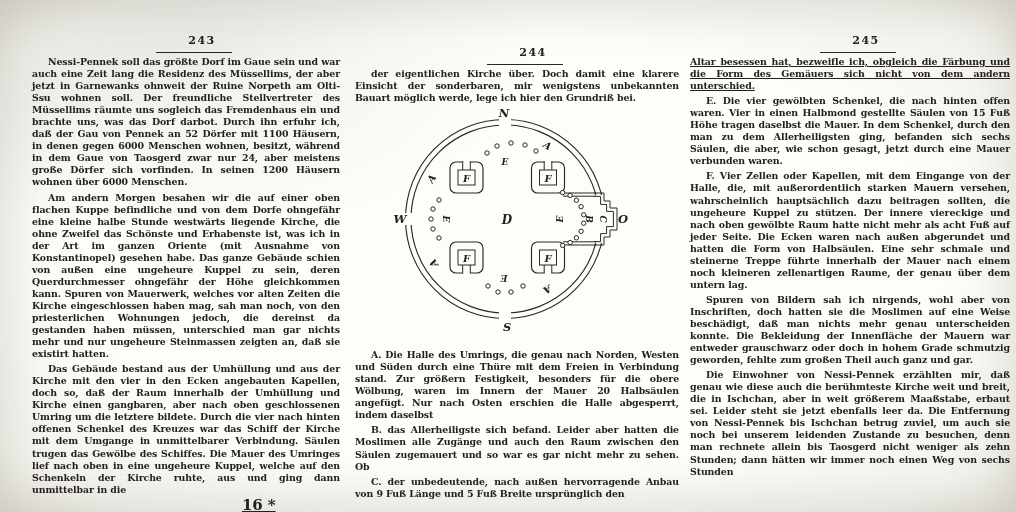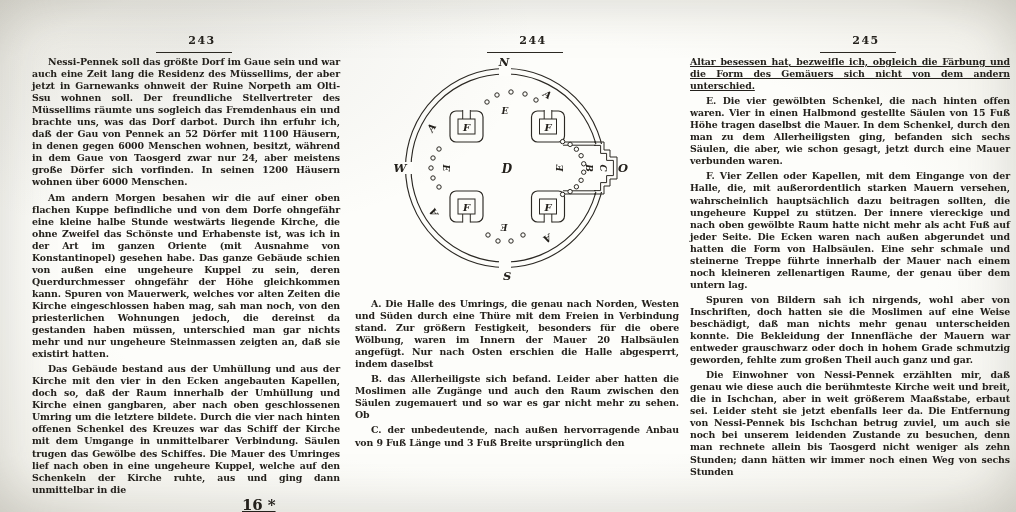--- a/index.html
+++ b/index.html
@@ -24,21 +24,21 @@
     text-align:justify;
   }
   .page p{margin:0 0 3px 0;text-indent:16px;}
   .page p.noindent{text-indent:0;text-decoration:underline;}
   .pagehead{text-align:center;margin:0 0 8px 0;font-size:11px;line-height:14px;text-indent:0;}
   .pagehead span{
     display:inline-block;border-bottom:1.4px solid #2b2822;
     padding:0 16px 4px 16px;letter-spacing:1.5px;
   }
   #page-243{left:32px;width:308px;}
-  #page-244{left:355px;width:324px;}
+  #page-244{left:355px;width:324px;margin-top:12px;}
   #page-245{left:690px;width:320px;}
   .sig{margin-top:1px;padding-left:210px;text-indent:0;font-size:15px;}
   svg.plan{display:block;margin:1px 0 2px 0;}
   svg.plan .ink{stroke:#2b2823;fill:none;stroke-width:1.15;}
   svg.plan .thin{stroke:#2b2823;fill:none;stroke-width:1;}
   svg.plan .bgfill{fill:#fdfdfa;stroke:none;}
   svg.plan .dot{fill:#fdfdfa;stroke:#2b2823;stroke-width:1;}
   svg.plan text{
     font-family:"DejaVu Serif", serif;
     font-style:italic;font-weight:bold;fill:#24211c;
@@ -52,20 +52,21 @@
   <section class="page" id="page-243">
     <p class="pagehead"><span>243</span></p>
     <p>Nessi-Pennek soll das größte Dorf im Gaue sein und war auch eine Zeit lang die Residenz des Müssellims, der aber jetzt in Garnewanks ohnweit der Ruine Norpeth am Olti-Ssu wohnen soll. Der freundliche Stellvertreter des Müssellims räumte uns sogleich das Fremdenhaus ein und brachte uns, was das Dorf darbot. Durch ihn erfuhr ich, daß der Gau von Pennek an 52 Dörfer mit 1100 Häusern, in denen gegen 6000 Menschen wohnen, besitzt, während in dem Gaue von Taosgerd zwar nur 24, aber meistens große Dörfer sich vorfinden. In seinen 1200 Häusern wohnen über 6000 Menschen.</p>
     <p>Am andern Morgen besahen wir die auf einer oben flachen Kuppe befindliche und von dem Dorfe ohngefähr eine kleine halbe Stunde westwärts liegende Kirche, die ohne Zweifel das Schönste und Erhabenste ist, was ich in der Art im ganzen Oriente (mit Ausnahme von Konstantinopel) gesehen habe. Das ganze Gebäude schien von außen eine ungeheure Kuppel zu sein, deren Querdurchmesser ohngefähr der Höhe gleichkommen kann. Spuren von Mauerwerk, welches vor alten Zeiten die Kirche eingeschlossen haben mag, sah man noch, von den priesterlichen Wohnungen jedoch, die dereinst da gestanden haben müssen, unterschied man gar nichts mehr und nur ungeheure Steinmassen zeigten an, daß sie existirt hatten.</p>
     <p>Das Gebäude bestand aus der Umhüllung und aus der Kirche mit den vier in den Ecken angebauten Kapellen, doch so, daß der Raum innerhalb der Umhüllung und Kirche einen gangbaren, aber nach oben geschlossenen Umring um die letztere bildete. Durch die vier nach hinten offenen Schenkel des Kreuzes war das Schiff der Kirche mit dem Umgange in unmittelbarer Verbindung. Säulen trugen das Gewölbe des Schiffes. Die Mauer des Umringes lief nach oben in eine ungeheure Kuppel, welche auf den Schenkeln der Kirche ruhte, aus und ging dann unmittelbar in die</p>
     <p class="sig noindent">16 *</p>
   </section>
 
   <section class="page" id="page-244">
     <p class="pagehead"><span>244</span></p>
+    <p>der eigentlichen Kirche über. Doch damit eine klarere Einsicht der sonderbaren, mir wenigstens unbekannten Bauart möglich werde, lege ich hier den Grundriß bei.</p>
 
     <svg class="plan" width="324" height="240" viewBox="355 106 324 240" aria-hidden="true">
 
       <circle class="ink" cx="505" cy="218" r="99.5"></circle>
       <circle class="ink" cx="505" cy="218" r="94"></circle>
 
       <rect class="bgfill" x="499" y="112" width="12" height="14"></rect>
       <rect class="bgfill" x="499" y="309" width="12" height="13"></rect>
       <rect class="bgfill" x="402" y="212" width="11" height="12"></rect>
       <rect class="bgfill" x="588" y="194" width="24" height="48"></rect>
@@ -155,21 +156,21 @@
       <text x="560" y="221" font-size="9" text-anchor="middle" transform="rotate(-90 560 218)">E</text>
       <text x="504" y="280" font-size="9" text-anchor="middle" transform="rotate(180 504 277)">E</text>
 
       <text x="589" y="221" font-size="9" text-anchor="middle" transform="rotate(90 589 218)">B</text>
       <text x="603" y="221" font-size="9" text-anchor="middle" transform="rotate(90 603 218)">C</text>
       <text x="507" y="223" font-size="12" text-anchor="middle">D</text>
     </svg>
 
     <p>A. Die Halle des Umrings, die genau nach Norden, Westen und Süden durch eine Thüre mit dem Freien in Verbindung stand. Zur größern Festigkeit, besonders für die obere Wölbung, waren im Innern der Mauer 20 Halbsäulen angefügt. Nur nach Osten erschien die Halle abgesperrt, indem daselbst</p>
     <p>B. das Allerheiligste sich befand. Leider aber hatten die Moslimen alle Zugänge und auch den Raum zwischen den Säulen zugemauert und so war es gar nicht mehr zu sehen. Ob</p>
-    <p>C. der unbedeutende, nach außen hervorragende Anbau von 9 Fuß Länge und 3 Fuß Breite ursprünglich den</p>
+    <p>C. der unbedeutende, nach außen hervorragende Anbau von 9 Fuß Länge und 5 Fuß Breite ursprünglich den</p>
   </section>
 
   <section class="page" id="page-245">
     <p class="pagehead"><span>245</span></p>
     <p class="noindent">Altar besessen hat, bezweifle ich, obgleich die Färbung und die Form des Gemäuers sich nicht von dem andern unterschied.</p>
     <p>E. Die vier gewölbten Schenkel, die nach hinten offen waren. Vier in einen Halbmond gestellte Säulen von 15 Fuß Höhe tragen daselbst die Mauer. In dem Schenkel, durch den man zu dem Allerheiligsten ging, befanden sich sechs Säulen, die aber, wie schon gesagt, jetzt durch eine Mauer verbunden waren.</p>
     <p>F. Vier Zellen oder Kapellen, mit dem Eingange von der Halle, die, mit außerordentlich starken Mauern versehen, wahrscheinlich hauptsächlich dazu beitragen sollten, die ungeheure Kuppel zu stützen. Der innere viereckige und nach oben gewölbte Raum hatte nicht mehr als acht Fuß auf jeder Seite. Die Ecken waren nach außen abgerundet und hatten die Form von Halbsäulen. Eine sehr schmale und steinerne Treppe führte innerhalb der Mauer nach einem noch kleineren zellenartigen Raume, der genau über dem untern lag.</p>
     <p>Spuren von Bildern sah ich nirgends, wohl aber von Inschriften, doch hatten sie die Moslimen auf eine Weise beschädigt, daß man nichts mehr genau unterscheiden konnte. Die Bekleidung der Innenfläche der Mauern war entweder grauschwarz oder doch in hohem Grade schmutzig geworden, fehlte zum großen Theil auch ganz und gar.</p>
     <p>Die Einwohner von Nessi-Pennek erzählten mir, daß genau wie diese auch die berühmteste Kirche weit und breit, die in Ischchan, aber in weit größerem Maaßstabe, erbaut sei. Leider steht sie jetzt ebenfalls leer da. Die Entfernung von Nessi-Pennek bis Ischchan betrug zuviel, um auch sie noch bei unserem leidenden Zustande zu besuchen, denn man rechnete allein bis Taosgerd nicht weniger als zehn Stunden; dann hätten wir immer noch einen Weg von sechs Stunden</p>
   </section>

